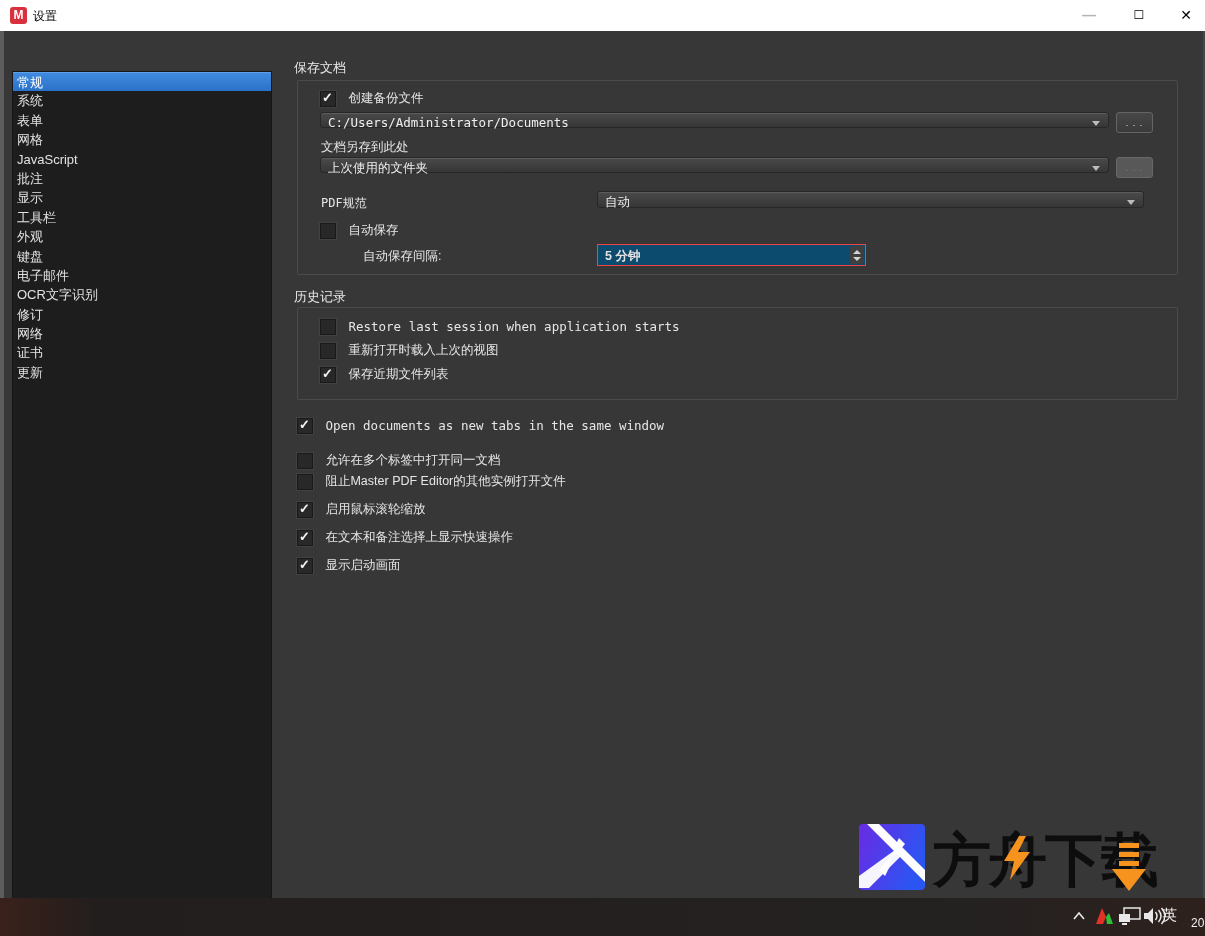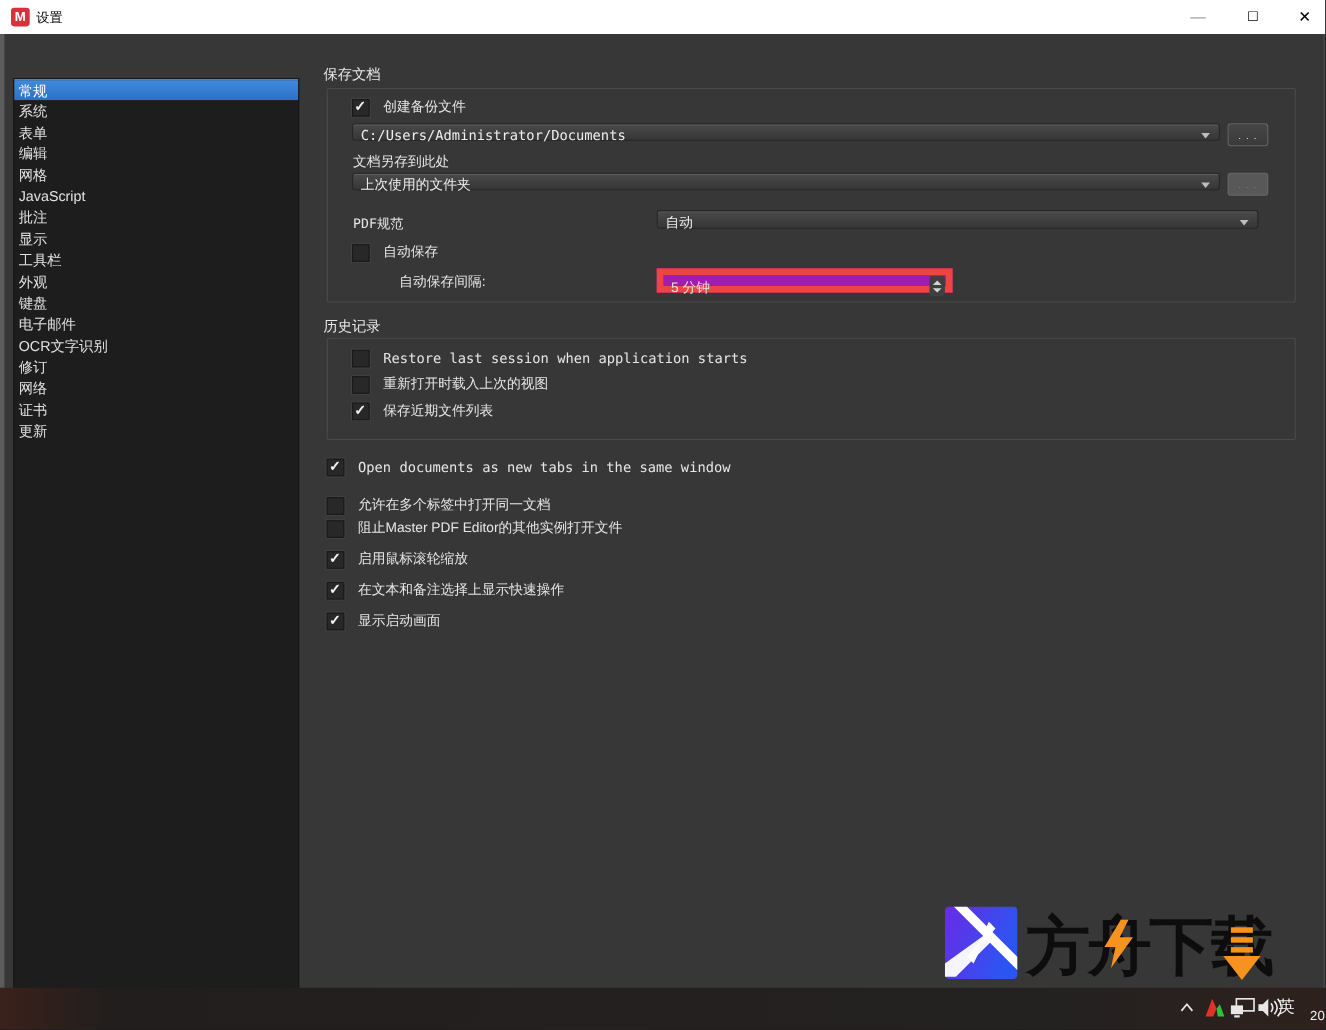--- a/index.html
+++ b/index.html
@@ -42,21 +42,21 @@
     background:linear-gradient(#4a4a4a,#363636);box-shadow:inset 0 1px 0 #5c5c5c;box-sizing:border-box;cursor:default;}
   .combo-text{position:absolute;left:7px;top:2px;color:#eeeeee;font-size:12.5px;white-space:nowrap;}
   .combo-arrow{position:absolute;right:8px;top:8px;width:0;height:0;
     border-left:4px solid transparent;border-right:4px solid transparent;border-top:5px solid #bdbdbd;}
 
   .btn-more{position:absolute;width:37px;height:21px;border:1px solid #646464;border-radius:3px;
     background:linear-gradient(#474747,#3a3a3a);color:#e8e8e8;font-size:9px;letter-spacing:1px;
     text-align:center;line-height:18px;box-sizing:border-box;cursor:default;}
   .btn-more.disabled{background:#585858;border:1px solid #686868;color:#7d7d7d;}
 
-  .spin{position:absolute;height:22px;background:#a21caf;border:6px solid #ef4444;box-sizing:border-box;cursor:text;}
+  .spin{position:absolute;height:22px;background:#0c4a6e;border:1px solid #ef4444;box-sizing:border-box;cursor:text;font-weight:bold;}
   .spin-text{position:absolute;left:7px;top:3px;font-size:12.5px;color:#e2e2e2;white-space:nowrap;}
   .spin-btns{position:absolute;right:1px;top:1px;width:14px;height:18px;background:#3f3f3f;border-radius:2px;}
   .spin-up{position:absolute;left:3px;top:4px;width:0;height:0;border-left:4px solid transparent;border-right:4px solid transparent;border-bottom:4px solid #d4d4d4;}
   .spin-down{position:absolute;left:3px;bottom:3px;width:0;height:0;border-left:4px solid transparent;border-right:4px solid transparent;border-top:4px solid #d4d4d4;}
 
   
   .wm-icon{position:absolute;left:859px;top:824px;width:66px;height:66px;}
   .wm-text{position:absolute;left:933px;top:822px;width:240px;font-size:58px;font-weight:900;
     color:#0d0d0d;letter-spacing:-2px;white-space:nowrap;}
   .wm-bolt{position:absolute;left:1002px;top:836px;}
@@ -81,21 +81,20 @@
     <div class="winbtn max">☐</div>
     <div class="winbtn close">✕</div>
   </div>
 
   <div class="dlg">
 
     <div class="sidebar">
       <div class="side-item selected">常规</div>
       <div class="side-item">系统</div>
       <div class="side-item">表单</div>
-      <div class="side-item">编辑</div>
       <div class="side-item">网格</div>
       <div class="side-item">JavaScript</div>
       <div class="side-item">批注</div>
       <div class="side-item">显示</div>
       <div class="side-item">工具栏</div>
       <div class="side-item">外观</div>
       <div class="side-item">键盘</div>
       <div class="side-item">电子邮件</div>
       <div class="side-item">OCR文字识别</div>
       <div class="side-item">修订</div>

